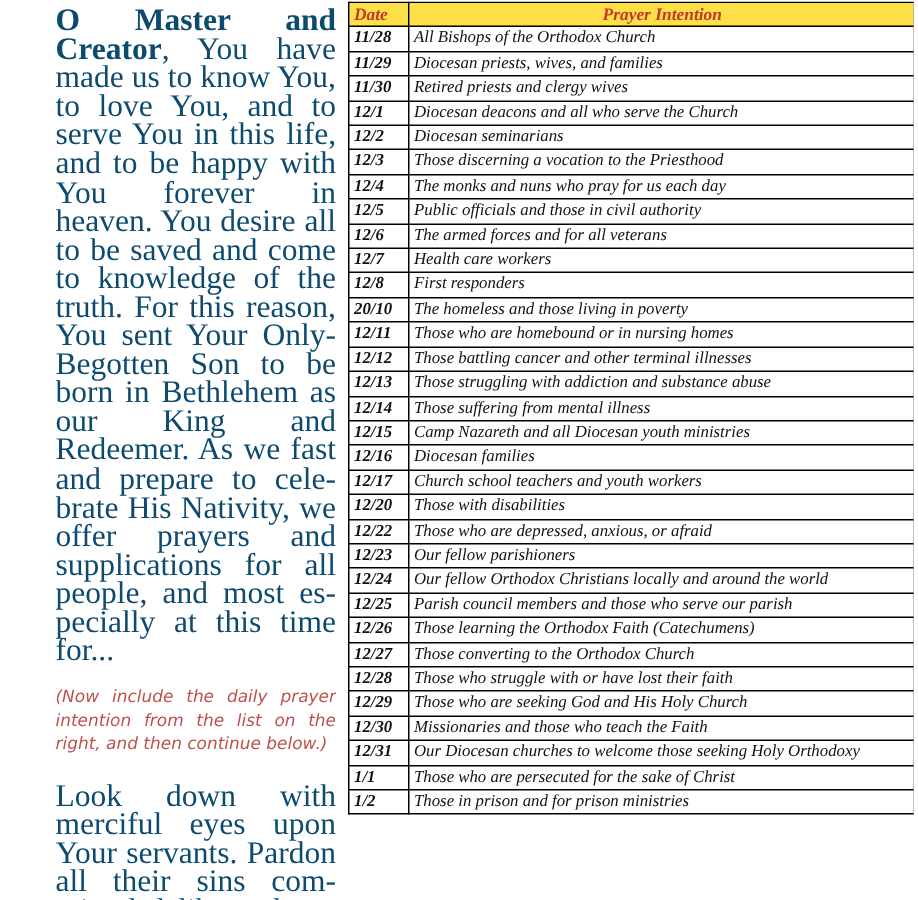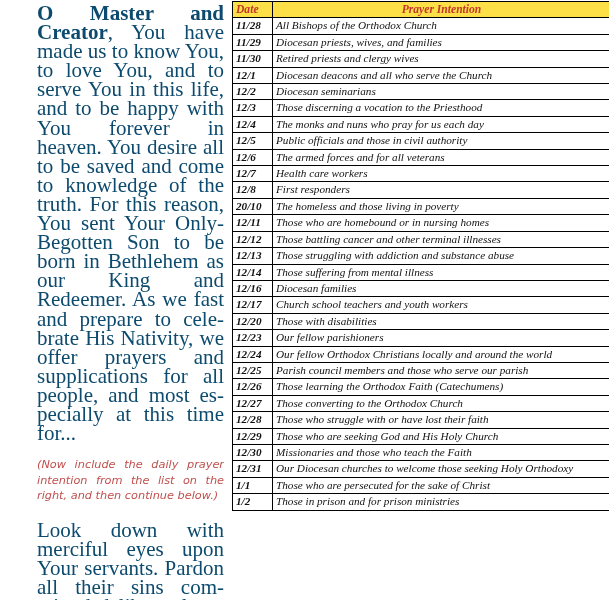--- a/index.html
+++ b/index.html
@@ -211,30 +211,38 @@
           </tr>
           <tr>
             <td class="td-date">12/13</td>
             <td class="td-int">Those struggling with addiction and substance abuse</td>
           </tr>
           <tr>
             <td class="td-date">12/14</td>
             <td class="td-int">Those suffering from mental illness</td>
           </tr>
           <tr>
+            <td class="td-date">12/15</td>
+            <td class="td-int">Camp Nazareth and all Diocesan youth ministries</td>
+          </tr>
+          <tr>
             <td class="td-date">12/16</td>
             <td class="td-int">Diocesan families</td>
           </tr>
           <tr>
             <td class="td-date">12/17</td>
             <td class="td-int">Church school teachers and youth workers</td>
           </tr>
           <tr>
             <td class="td-date">12/20</td>
             <td class="td-int">Those with disabilities</td>
+          </tr>
+          <tr>
+            <td class="td-date">12/22</td>
+            <td class="td-int">Those who are depressed, anxious, or afraid</td>
           </tr>
           <tr>
             <td class="td-date">12/23</td>
             <td class="td-int">Our fellow parishioners</td>
           </tr>
           <tr>
             <td class="td-date">12/24</td>
             <td class="td-int">Our fellow Orthodox Christians locally and around the world</td>
           </tr>
           <tr>

